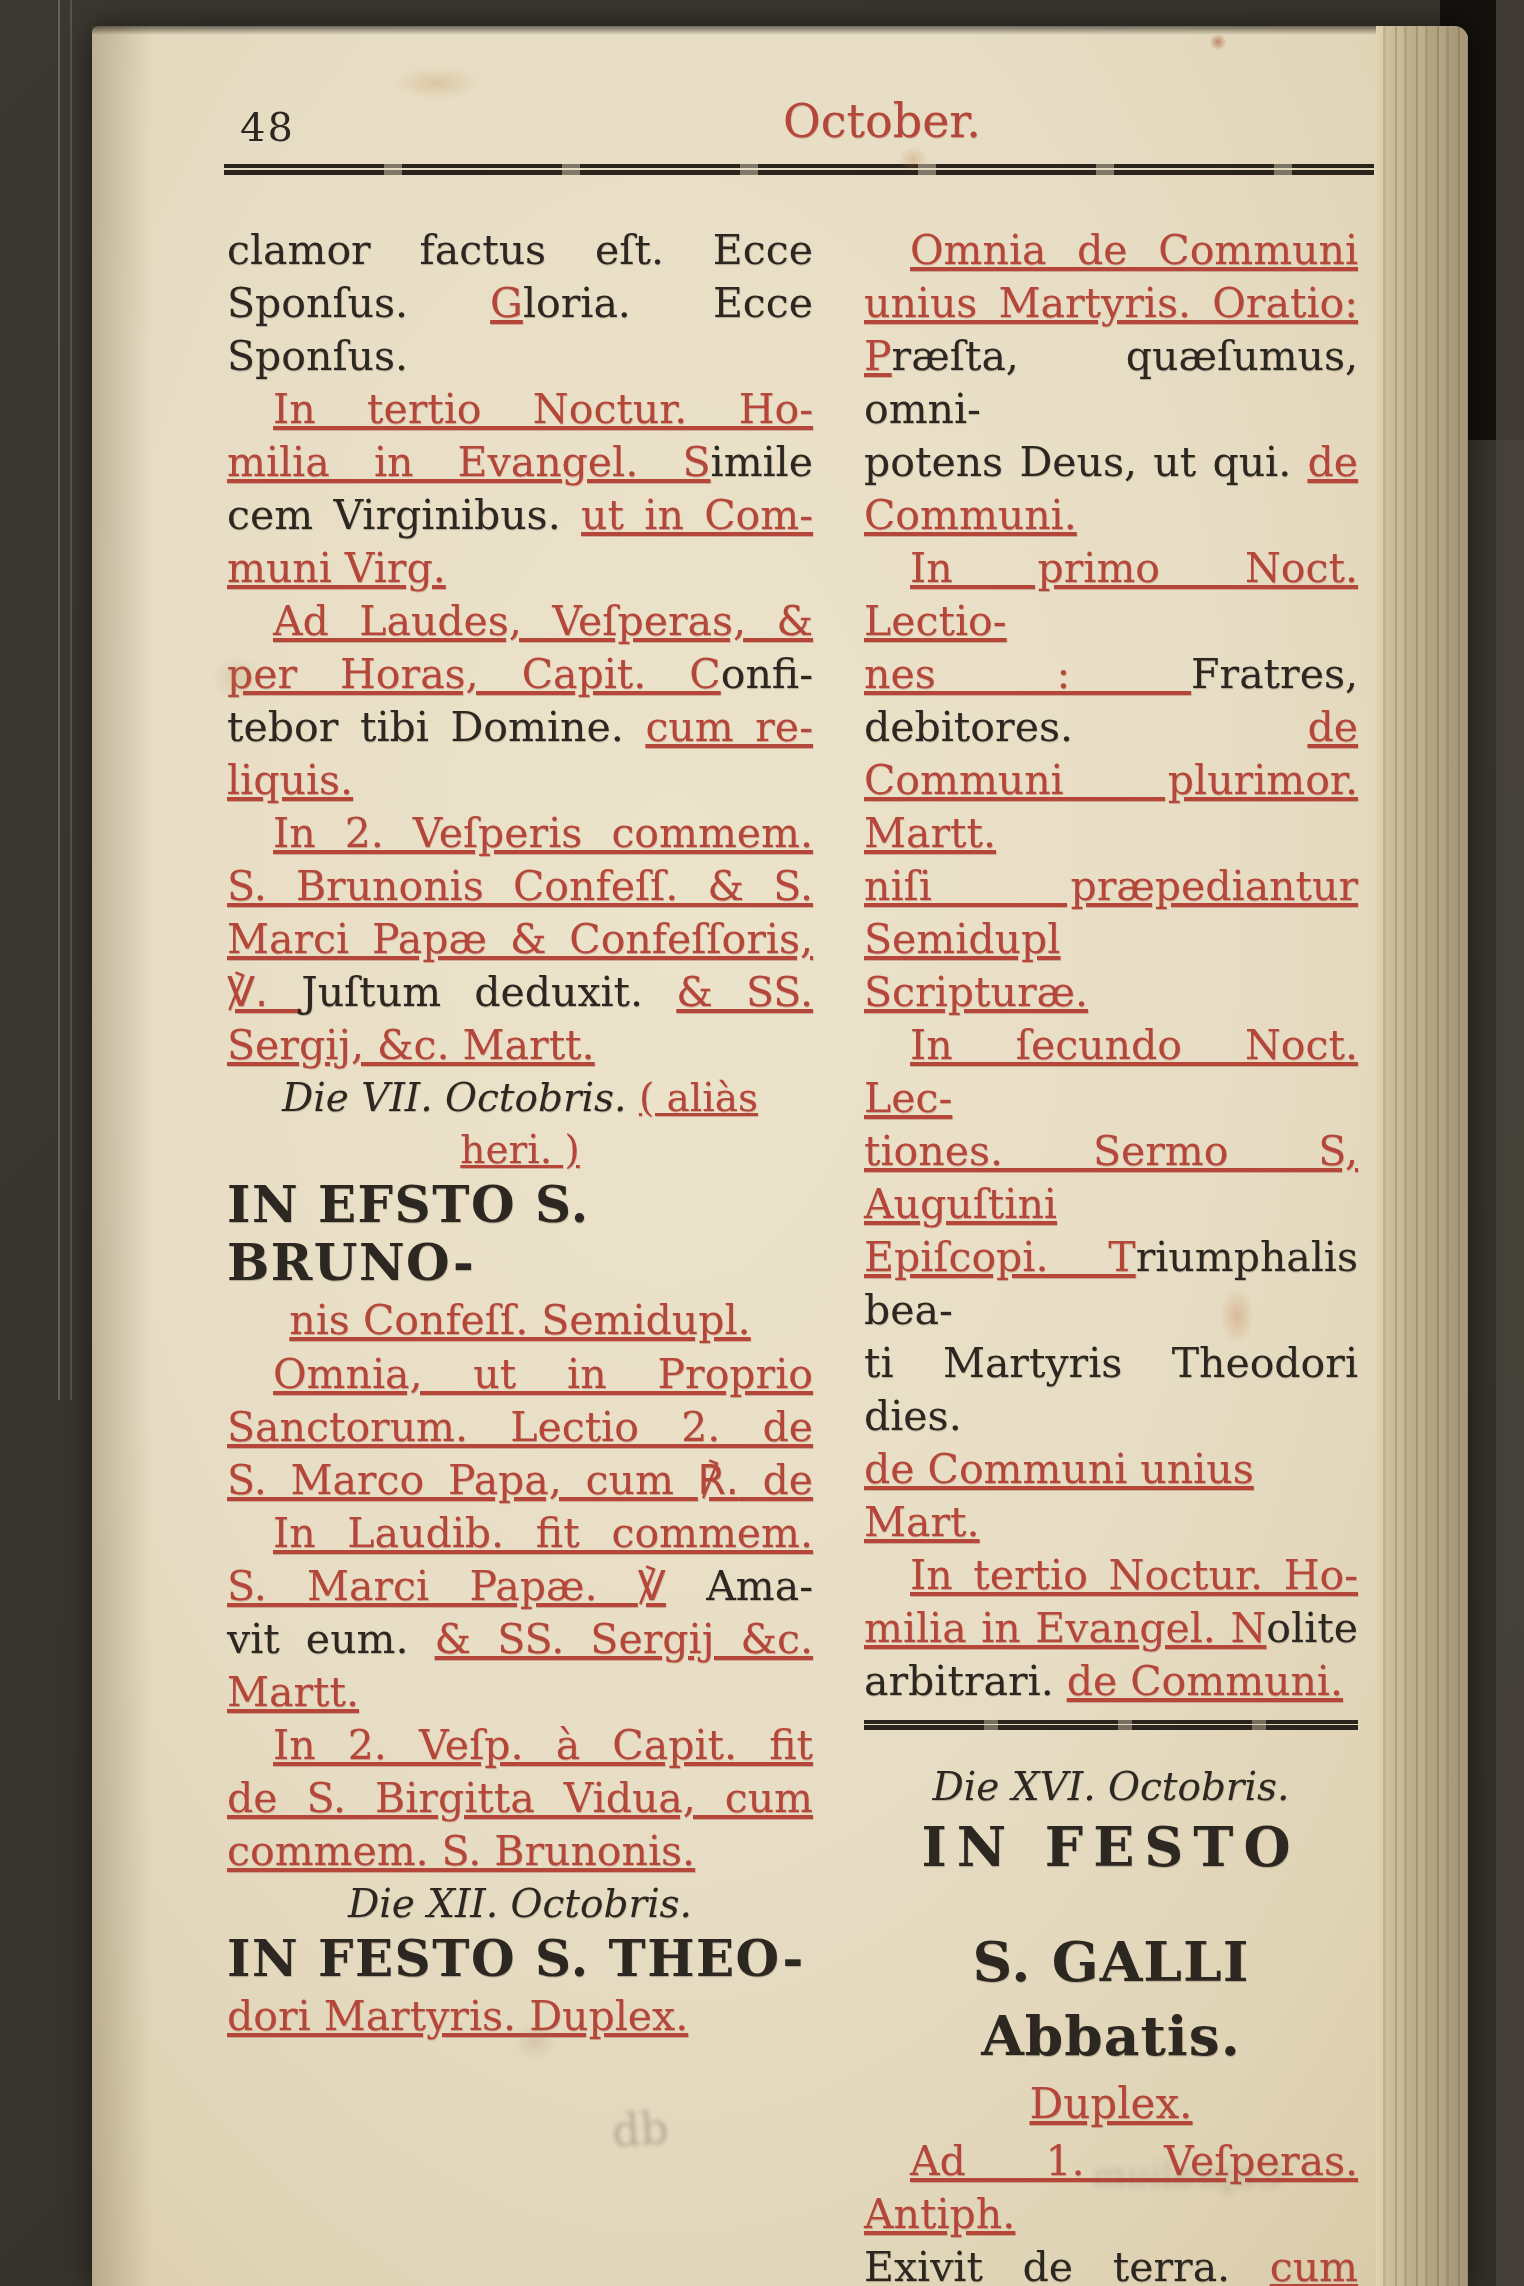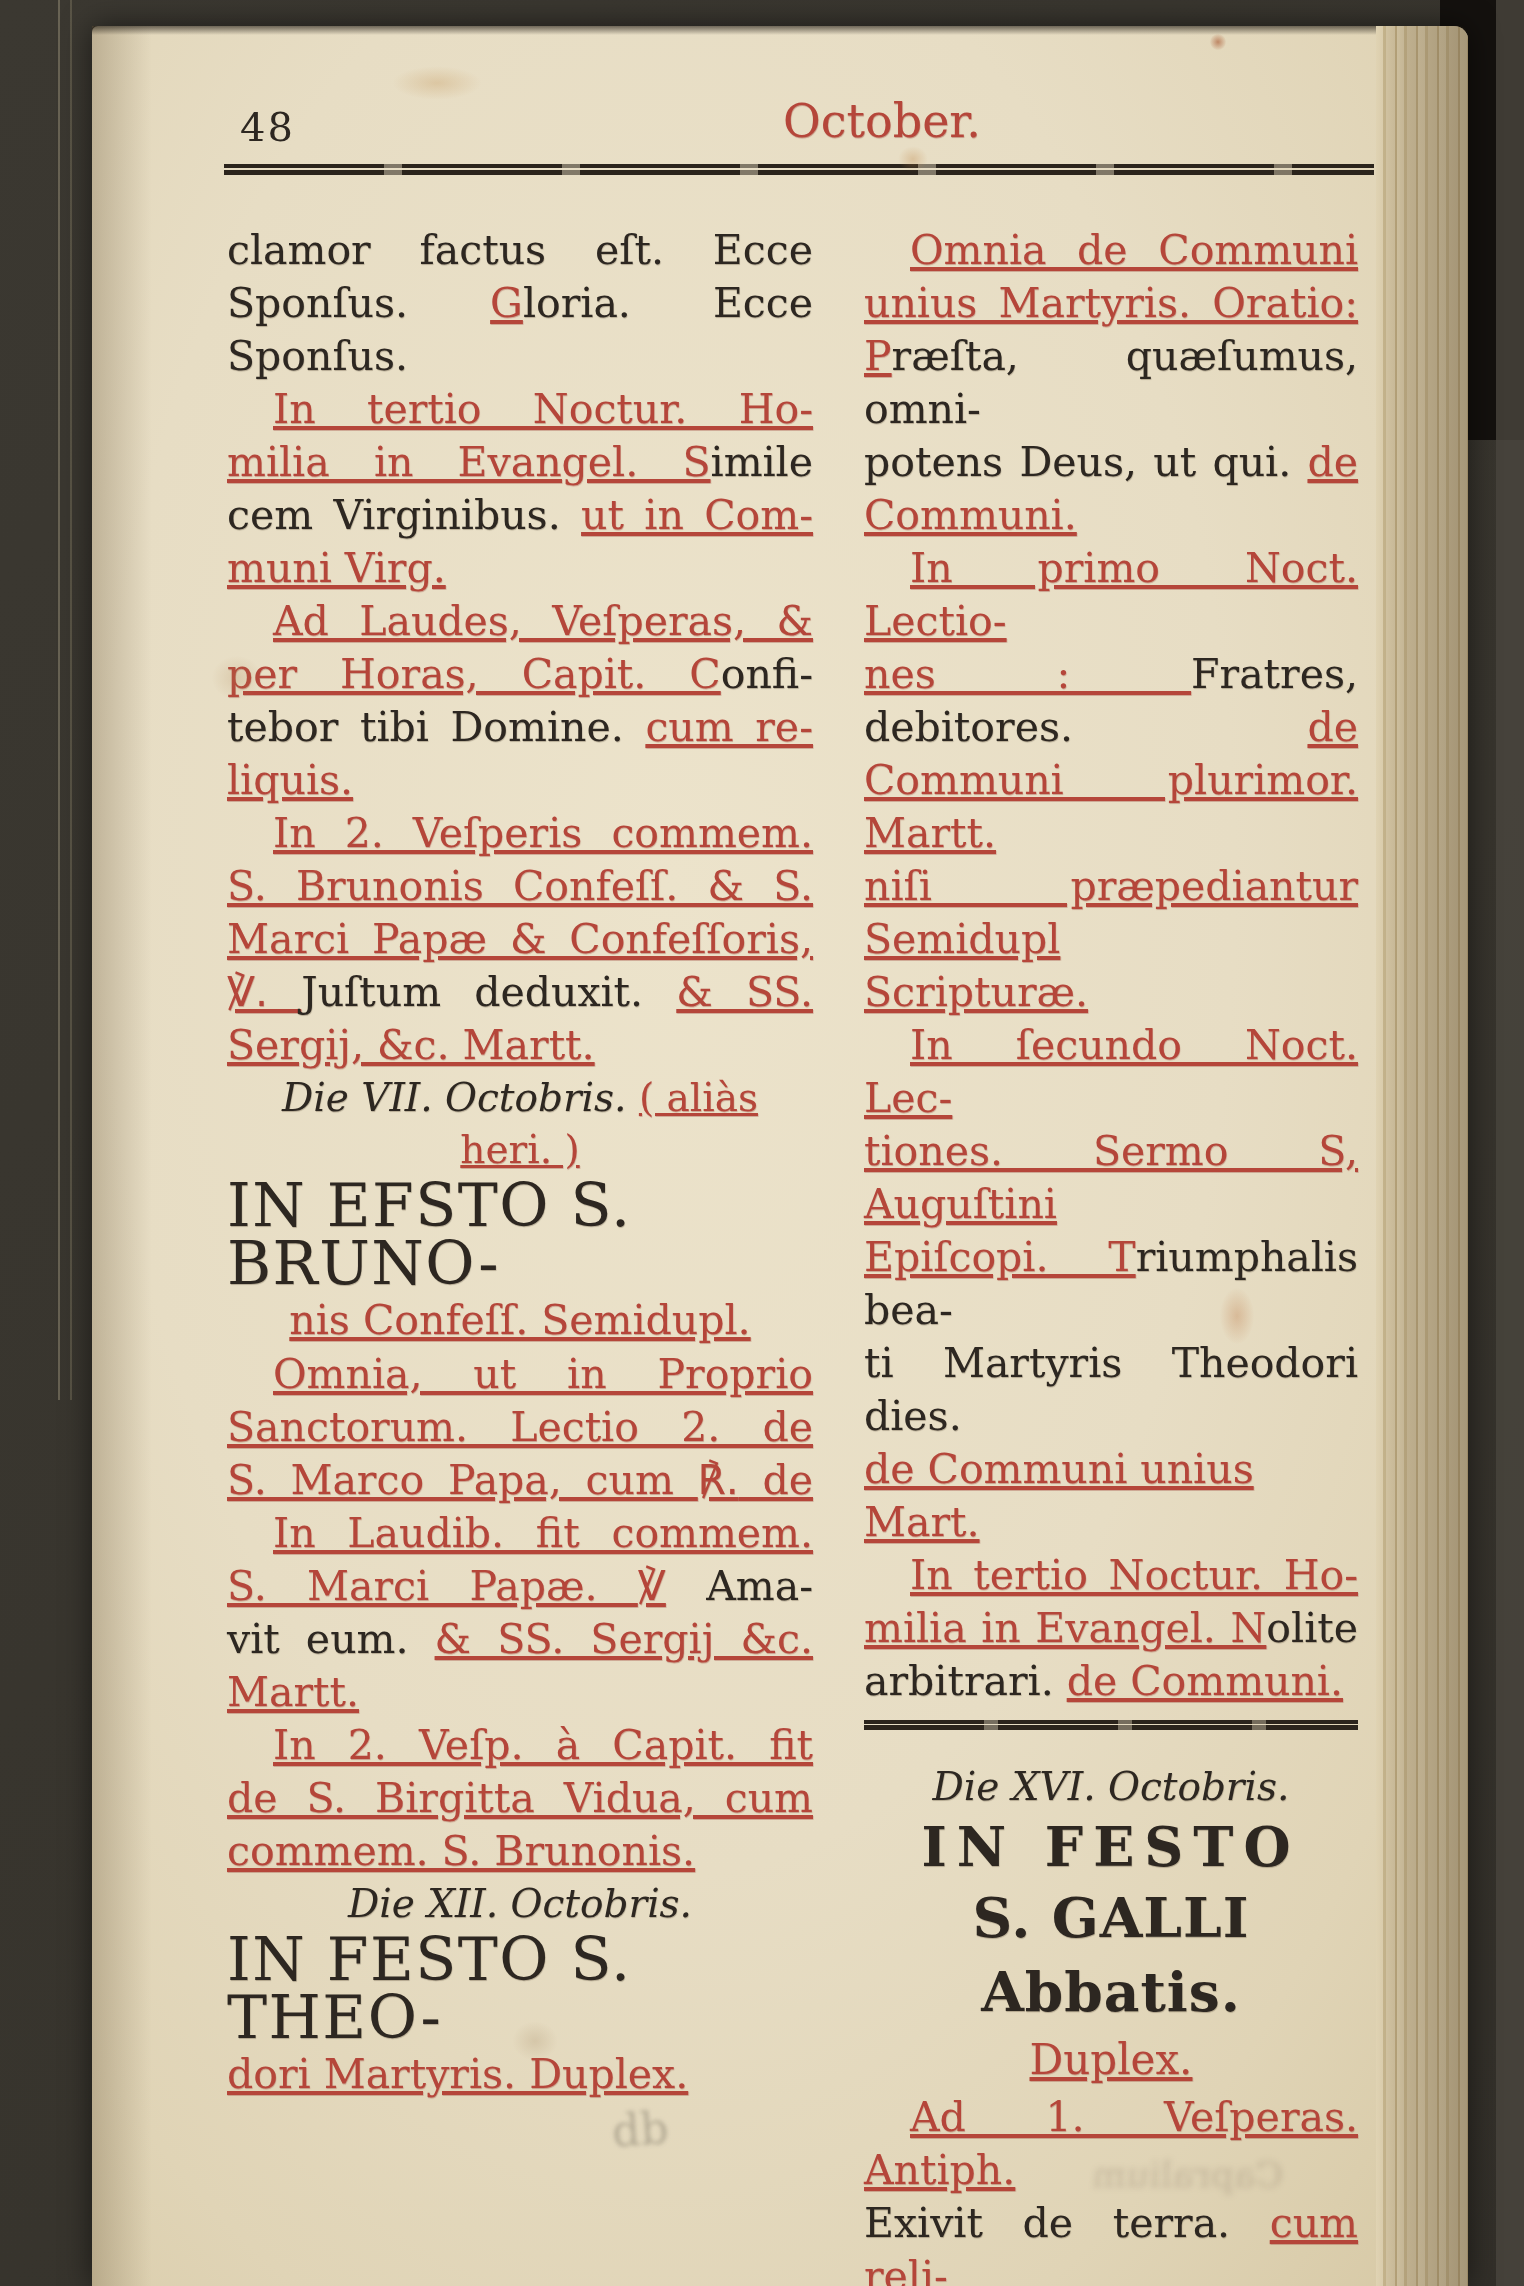--- a/index.html
+++ b/index.html
@@ -48,24 +48,24 @@
   .line{font-size:41px;line-height:53px;min-height:53px;
     text-shadow:.5px .9px .7px rgba(58,42,24,.28);}
   .line .red{color:var(--red);text-shadow:.5px .9px .7px rgba(150,55,42,.35);text-decoration:underline;}
   .line .black{color:var(--black);}
   .line .it{font-style:italic;}
   .sym{font-family:"DejaVu Sans","DejaVu Serif",sans-serif;}
   .j{text-align:justify;text-align-last:justify;text-justify:inter-word;}
   .ind{text-indent:46px;}
   .center{text-align:center;text-align-last:center;}
   .itdate{font-size:39px;line-height:52px;min-height:52px;}
-  .caps{font-size:60px;line-height:58px;min-height:58px;letter-spacing:1.5px;font-weight:400;}
+  .caps{font-size:50px;line-height:58px;min-height:58px;letter-spacing:1.5px;font-weight:700;}
   .redcenter{line-height:56px;min-height:56px;}
   .festo{font-size:54px;line-height:68px;min-height:68px;letter-spacing:10px;font-weight:600;}
-  .galli{font-size:55px;line-height:74px;min-height:74px;letter-spacing:1px;font-weight:600;}
+  .galli{font-size:55px;line-height:74px;min-height:74px;letter-spacing:1px;font-weight:600;margin-top:44px;}
   .duplex{font-size:42px;line-height:62px;min-height:62px;}
   .colrule{height:36px;position:relative;}
   .colrule::before{content:"";position:absolute;left:0;right:0;top:12px;height:10px;
     background:linear-gradient(to bottom,#2b241c 0 4px,rgba(0,0,0,0) 4px 5.5px,#2b241c 5.5px 10px);
     -webkit-mask-image:repeating-linear-gradient(90deg,#000 0 120px,rgba(0,0,0,.6) 120px 134px);
             mask-image:repeating-linear-gradient(90deg,#000 0 120px,rgba(0,0,0,.6) 120px 134px);}
   .spot{position:absolute;border-radius:50%;pointer-events:none;}
   .s1{left:300px;top:40px;width:90px;height:34px;background:radial-gradient(ellipse,rgba(193,146,84,.30),rgba(193,146,84,0) 70%);}
   .s2{left:806px;top:120px;width:30px;height:26px;background:radial-gradient(ellipse,rgba(193,140,80,.35),rgba(193,140,80,0) 70%);}
   .s3{left:1118px;top:8px;width:16px;height:16px;background:radial-gradient(ellipse,rgba(160,70,30,.55),rgba(160,70,30,0) 75%);}

